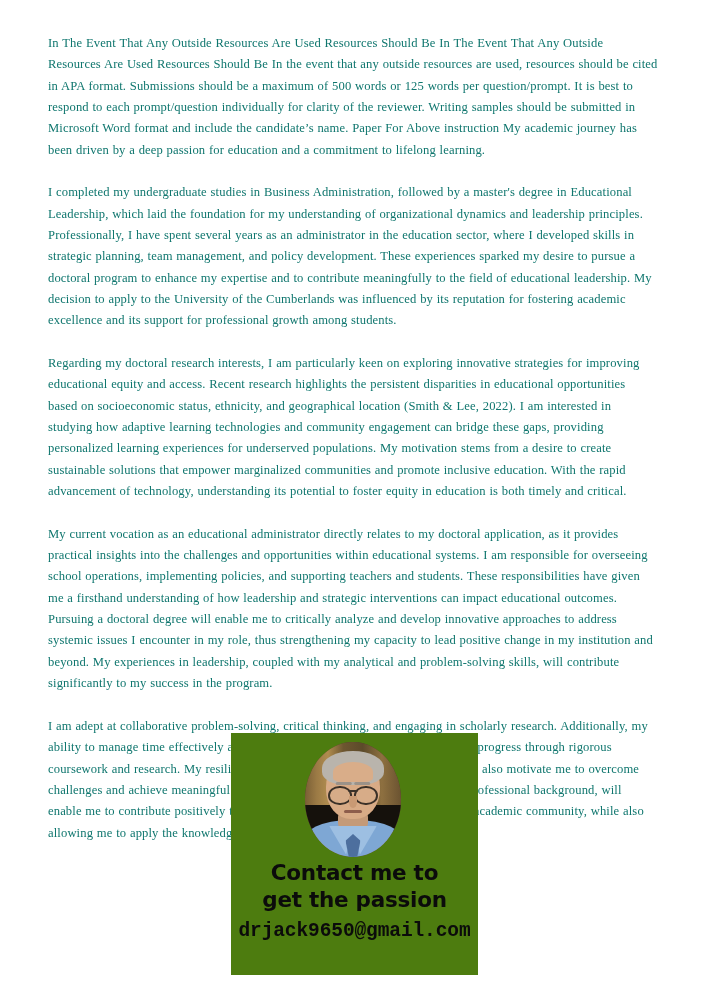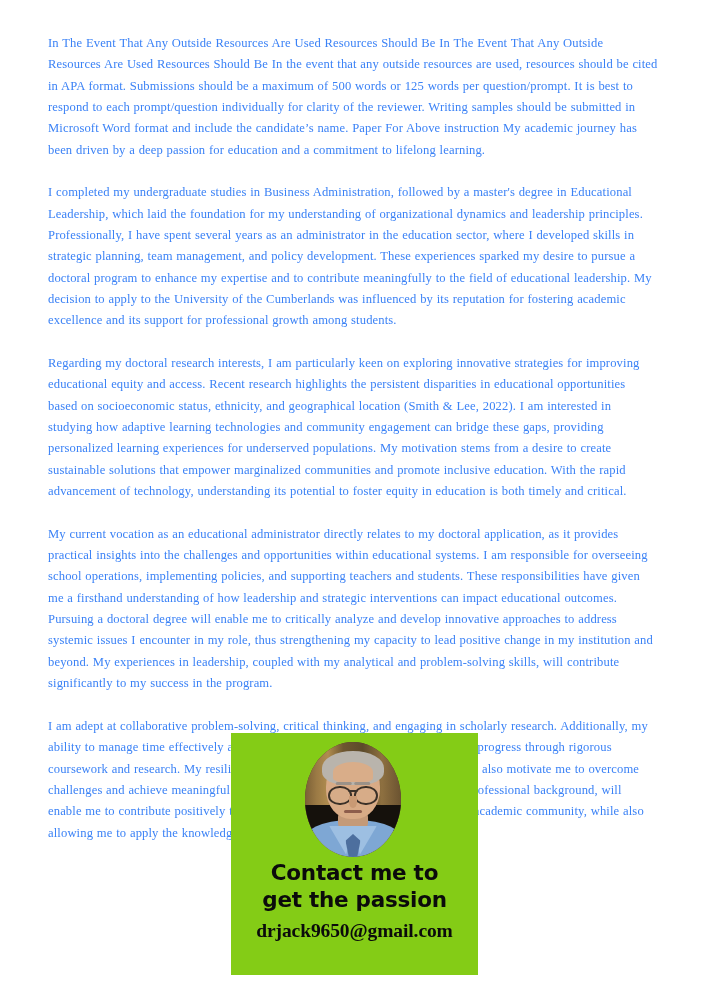--- a/index.html
+++ b/index.html
@@ -28,36 +28,36 @@
     position: absolute;
     left: 48px;
     top: 33px;
     width: 610px;
   }
 
   .para {
     font-family: "Liberation Serif", "DejaVu Serif", serif;
     font-size: 12.6px;
     line-height: 21.35px;
-    color: #3b82f6;
+    color: #0f766e;
     text-align: left;
     margin: 0 0 21.3px 0;
     letter-spacing: 0.01em;
     word-spacing: 0.035em;
   }
   .para:last-child { margin-bottom: 0; }
 
   
   #overlay {
     position: absolute;
     left: 231px;
     top: 733px;
     width: 247px;
     height: 242px;
-    background: #84cc16;
+    background: #4d7c0f;
     overflow: hidden;
   }
 
   #portrait-wrap {
     position: absolute;
     left: 74px;
     top: 9px;
     width: 96px;
     height: 115px;
     border-radius: 50% / 50%;
@@ -179,21 +179,21 @@
   .ov-line {
     font-family: "DejaVu Sans", "Liberation Sans", sans-serif;
     font-weight: bold;
     font-size: 21.5px;
     line-height: 27px;
     color: #0b0b0b;
     letter-spacing: -0.012em;
   }
   .ov-email {
     margin-top: 6px;
-    font-family: Liberation Serif, serif;
+    font-family: Liberation Mono, monospace;
     font-weight: bold;
     font-size: 19.5px;
     line-height: 24px;
     color: #0b0b0b;
     letter-spacing: -0.005em;
   }
 </style>
 </head>
 <body>
 

